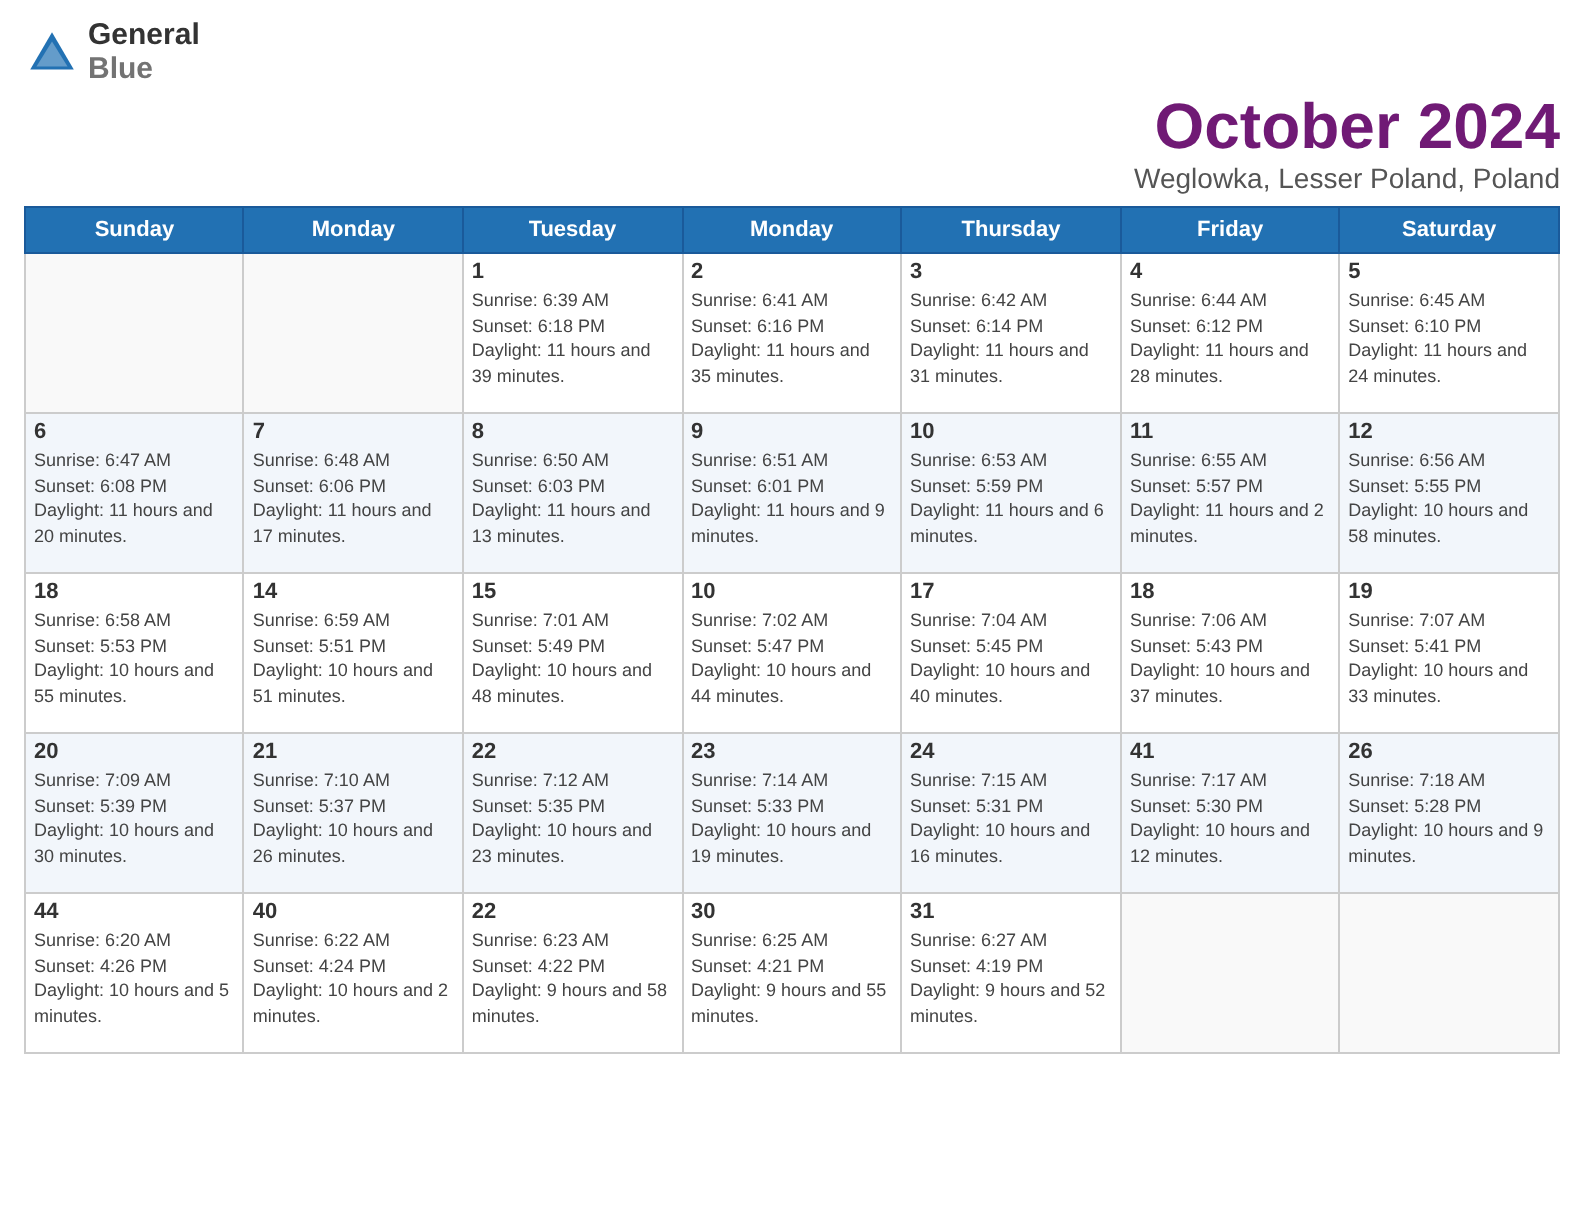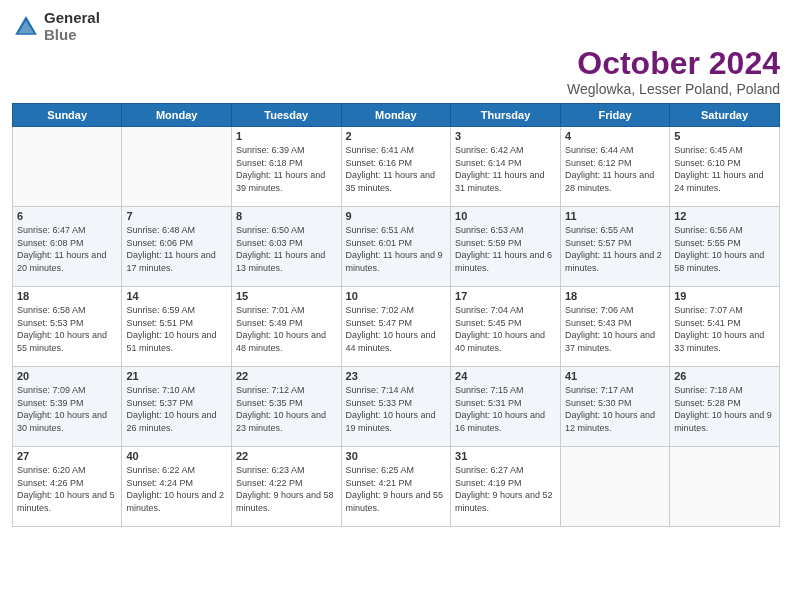--- a/index.html
+++ b/index.html
@@ -244,21 +244,21 @@
             <span class="day-num">41</span>
             <div class="day-info">Sunrise: 7:17 AM<br>Sunset: 5:30 PM<br>Daylight: 10 hours and 12 minutes.</div>
           </td>
           <td>
             <span class="day-num">26</span>
             <div class="day-info">Sunrise: 7:18 AM<br>Sunset: 5:28 PM<br>Daylight: 10 hours and 9 minutes.</div>
           </td>
         </tr>
         <tr>
           <td>
-            <span class="day-num">27</span>
+            <span class="day-num">44</span>
             <div class="day-info">Sunrise: 6:20 AM<br>Sunset: 4:26 PM<br>Daylight: 10 hours and 5 minutes.</div>
           </td>
           <td>
             <span class="day-num">40</span>
             <div class="day-info">Sunrise: 6:22 AM<br>Sunset: 4:24 PM<br>Daylight: 10 hours and 2 minutes.</div>
           </td>
           <td>
             <span class="day-num">22</span>
             <div class="day-info">Sunrise: 6:23 AM<br>Sunset: 4:22 PM<br>Daylight: 9 hours and 58 minutes.</div>
           </td>

